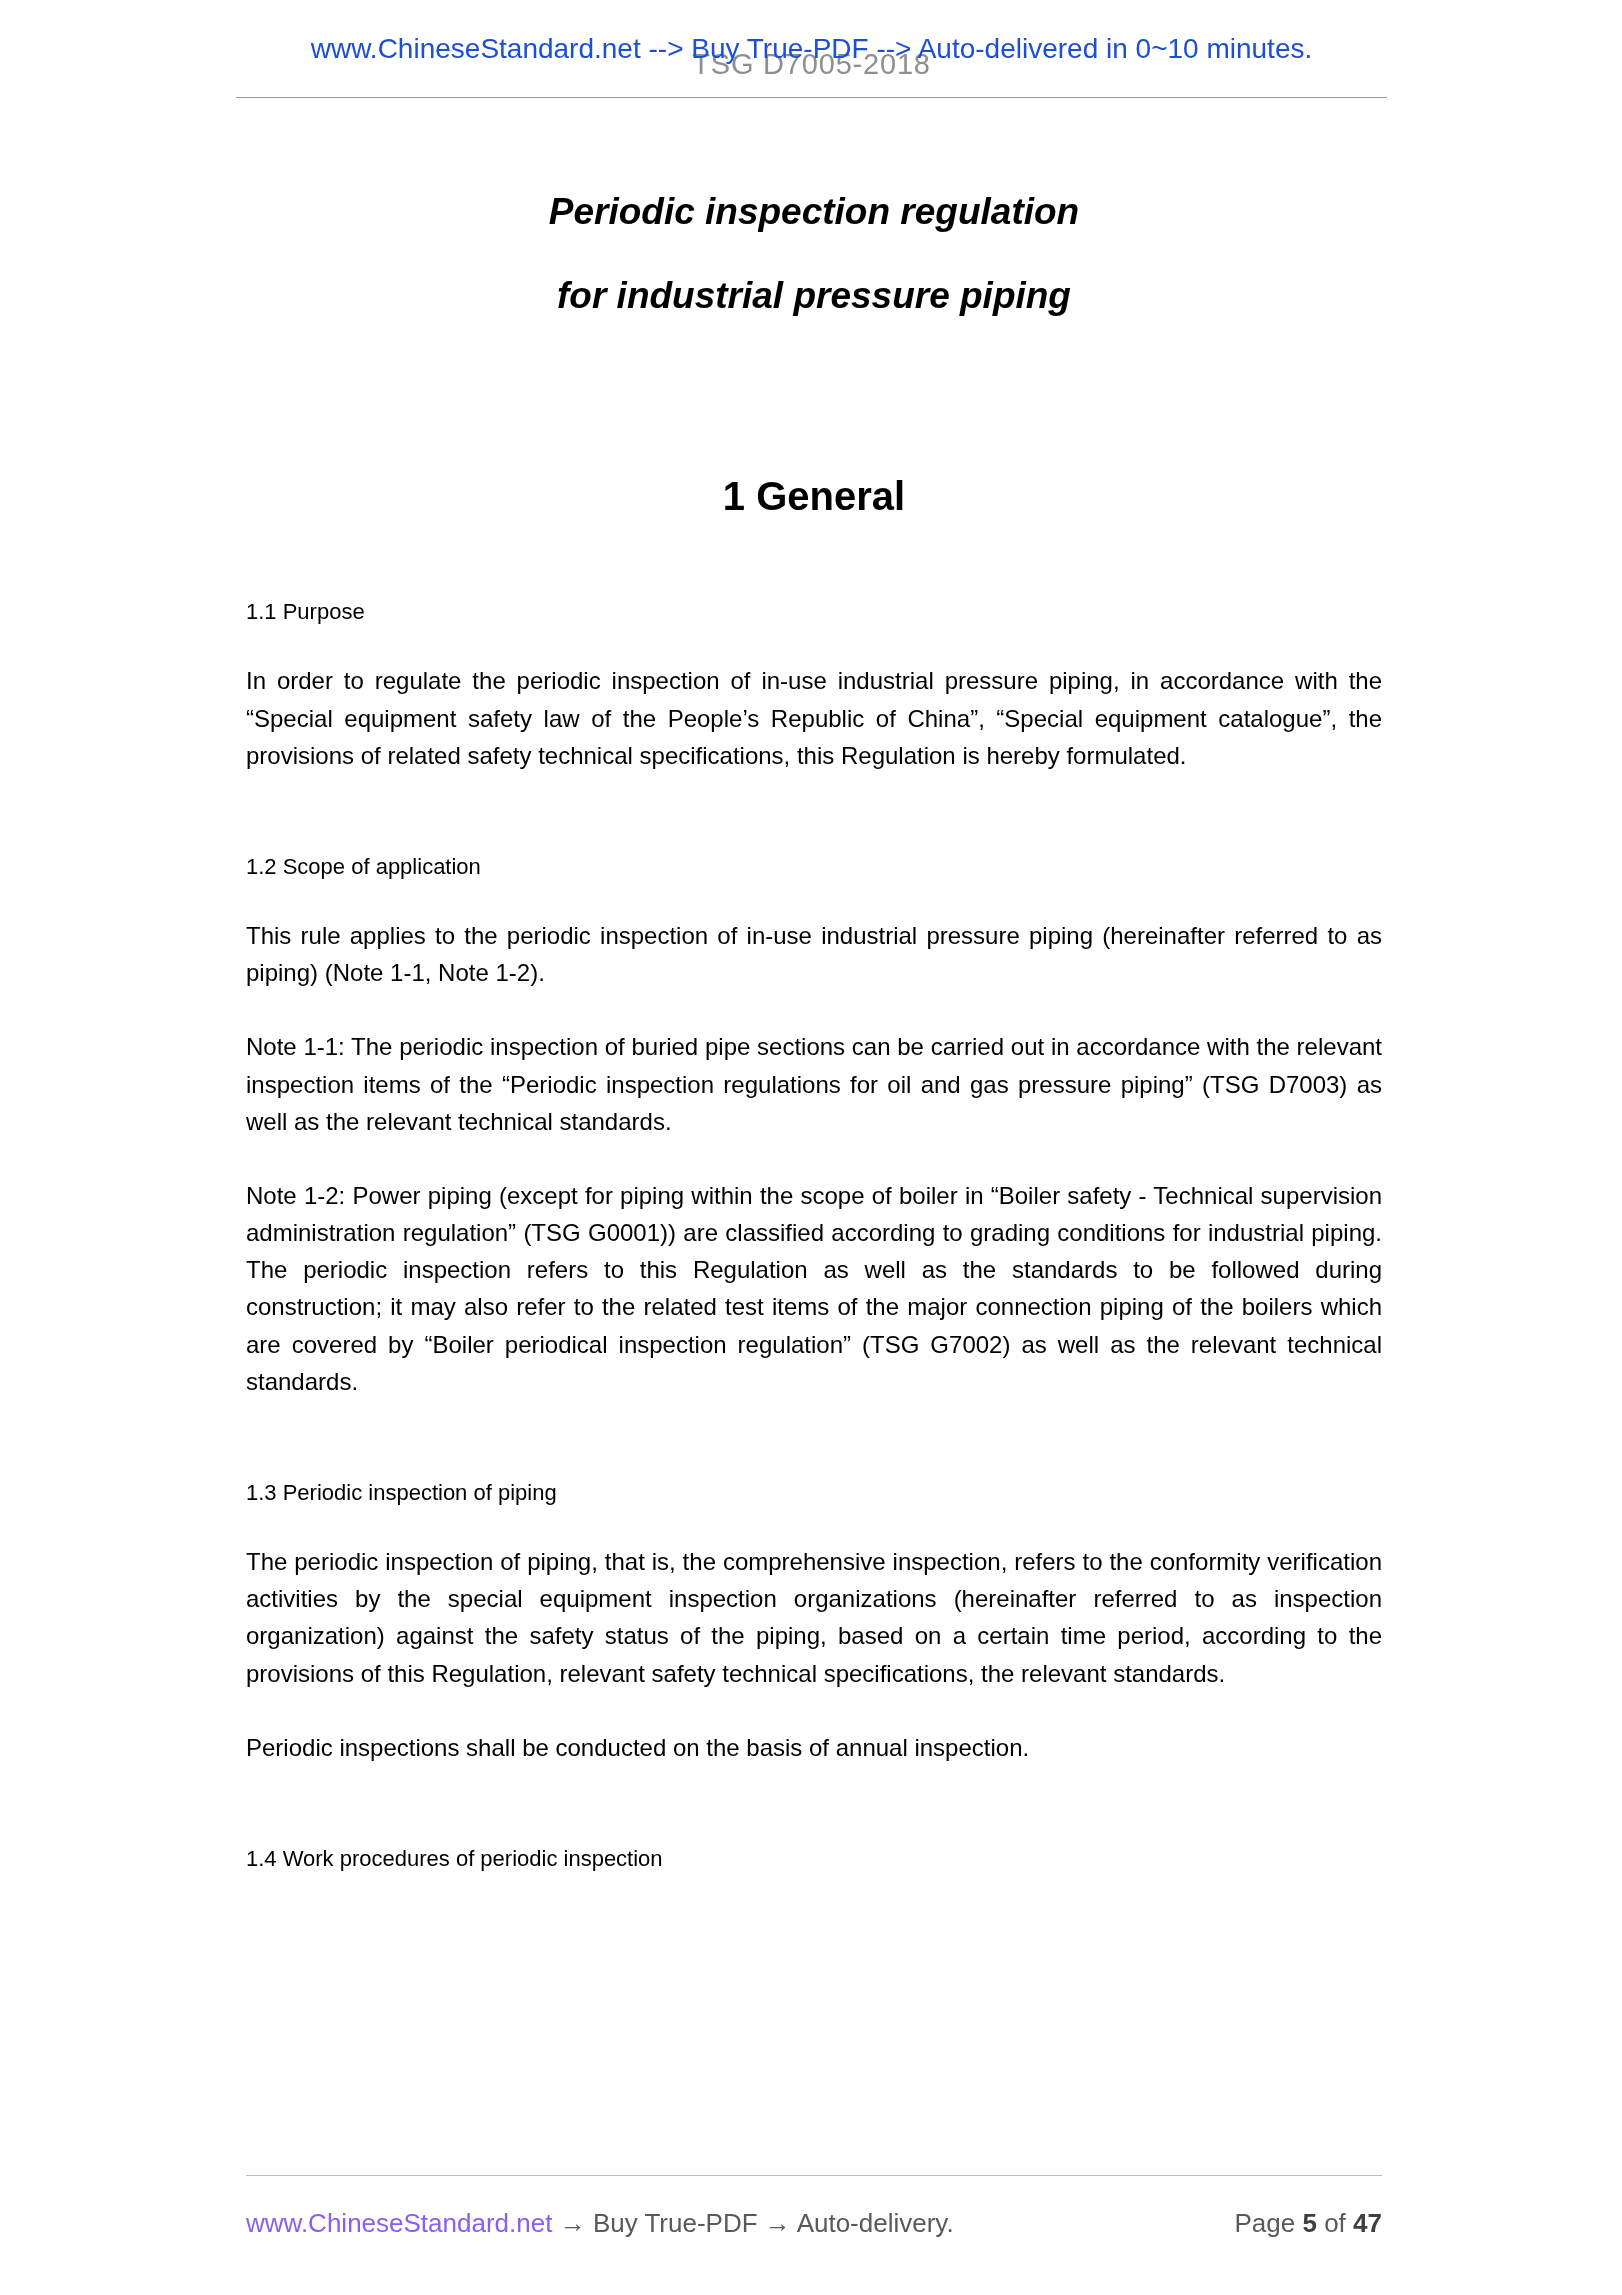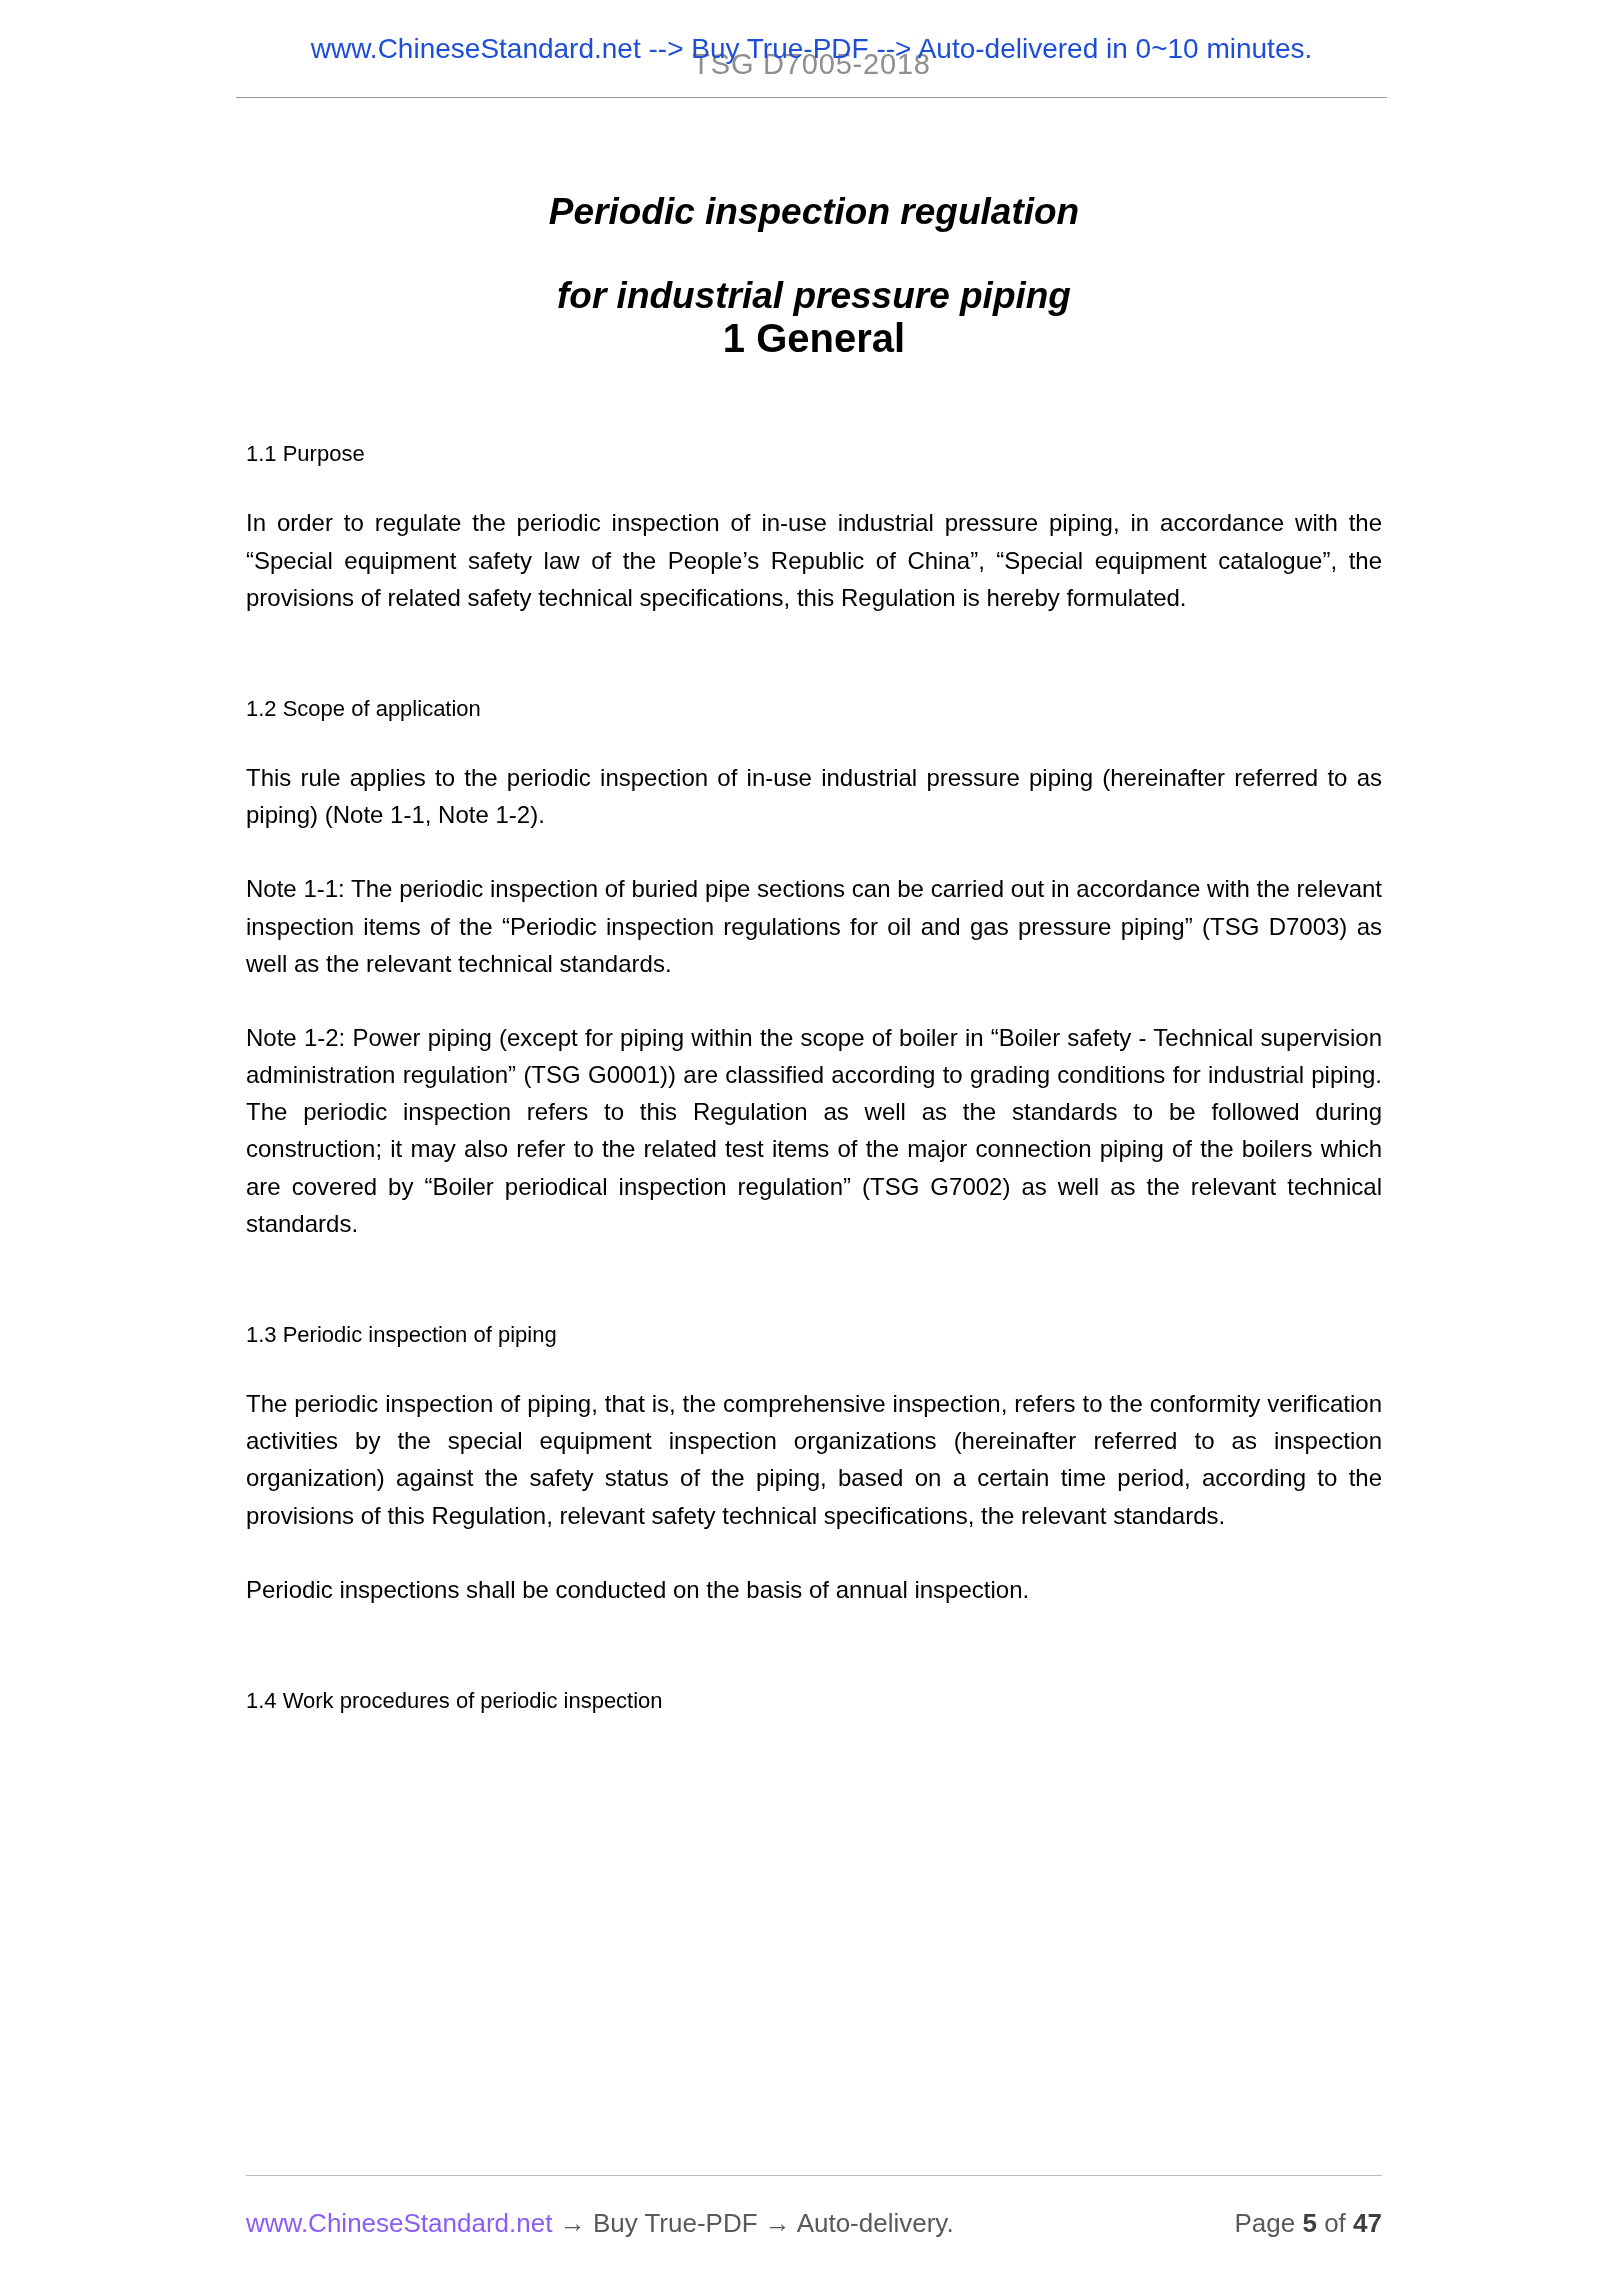--- a/index.html
+++ b/index.html
@@ -70,20 +70,21 @@
     margin-top: 67px;
   }
   .doc-title.second {
     margin-top: 43px;
     text-align: center;
   }
   .chapter-heading {
     text-align: center;
     font-size: 40px;
     font-weight: bold;
+    margin-top: 158px;
   }
   .h2 {
     font-size: 22px;
     font-weight: normal;
     margin-top: 80px;
     margin-bottom: 0;
   }
   .para {
     font-size: 24px;
     line-height: 1.55;

